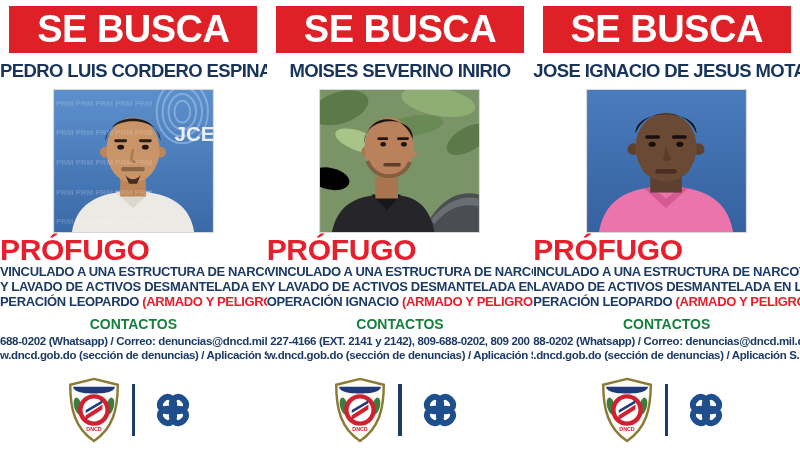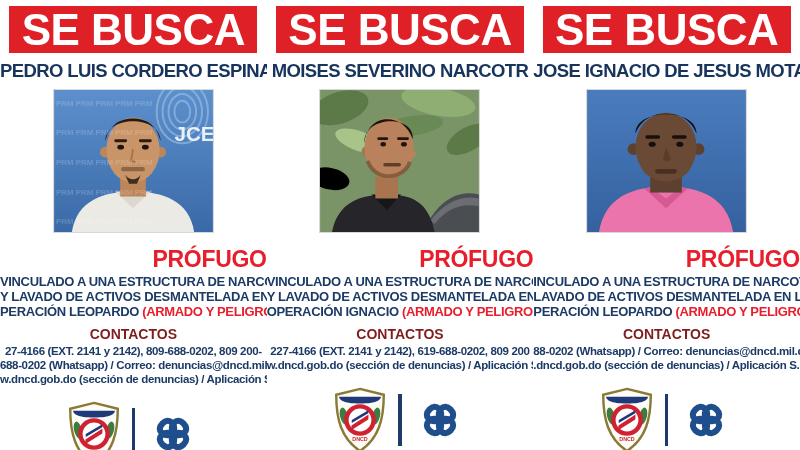--- a/index.html
+++ b/index.html
@@ -10,43 +10,43 @@
   .poster-row{display:flex;width:800px;height:450px;}
   .panel{
     width:266.66px;height:450px;overflow:hidden;position:relative;
     display:flex;flex-direction:column;align-items:center;flex:0 0 266.66px;
   }
   .banner{
     margin-top:6px;height:47px;width:248px;background:#df2127;
     display:flex;align-items:center;justify-content:center;
   }
   .banner-text{
-    color:#ffffff;font-size:44px;letter-spacing:-0.5px;font-weight:700;
+    color:#ffffff;font-size:38px;letter-spacing:-0.5px;font-weight:700;
   }
   .name{
     margin-top:6px;height:23px;width:100%;text-align:center;white-space:nowrap;
     color:#16345c;font-size:18.5px;letter-spacing:-0.6px;line-height:23px;
   }
   .photo{
     margin-top:7px;width:161px;height:144px;border:1px solid #d8d8d8;
     box-sizing:border-box;background:#ddd;
   }
   .photo svg{display:block;}
   .profugo{
-    margin-top:13px;color:#e81e2c;font-size:23px;letter-spacing:-0.3px;
-    line-height:27px;white-space:nowrap;text-align:right;width:100%;
+    margin-top:3px;color:#e81e2c;font-size:30px;letter-spacing:-0.3px;
+    line-height:27px;white-space:nowrap;text-align:left;width:100%;
   }
   .desc{margin-top:1px;width:100%;}
   .line{
     white-space:nowrap;text-align:center;width:100%;
     color:#1c3a66;font-size:13px;letter-spacing:-0.35px;line-height:15px;
   }
   .line .red{color:#e81e2c;}
   .contacts-header{
-    margin-top:7px;color:#7f1d1d;font-size:14px;line-height:16px;
+    margin-top:7px;color:#15803d;font-size:14px;line-height:16px;
     text-align:center;width:100%;
   }
   .contact-line{
     white-space:nowrap;text-align:center;width:100%;
     color:#1c3a66;font-size:11.5px;letter-spacing:-0.35px;line-height:14px;
   }
   .contacts{margin-top:2px;width:100%;}
   .logos{
     margin-top:15px;display:flex;align-items:center;justify-content:center;gap:10px;
   }
@@ -106,21 +106,20 @@
     </div>
 
     <div class="profugo">PRÓFUGO</div>
     <div class="desc">
       <div class="line">VINCULADO A UNA ESTRUCTURA DE NARCOTRÁ</div>
       <div class="line">Y LAVADO DE ACTIVOS DESMANTELADA EN LA</div>
       <div class="line"><span>PERACIÓN LEOPARDO </span><span class="red">(ARMADO Y PELIGROSO</span></div>
     </div>
     <div class="contacts-header">CONTACTOS</div>
     <div class="contacts">
-      <div class="contact-line">27-4166 (EXT. 2141 y 2142), 809-688-0202, 809 200-</div>
       <div class="contact-line">688-0202 (Whatsapp) / Correo: denuncias@dncd.mil.</div>
       <div class="contact-line">w.dncd.gob.do (sección de denuncias) / Aplicación S.E</div>
     </div>
 
     <div class="logos">
       <svg width="56" height="66" viewBox="0 0 57 68">
         <path d="M28.5,2 L53,8 C53,33 48,53 28.5,66 C9,53 4,33 4,8 Z" fill="#fdfcf7" stroke="#8a7a35" stroke-width="2.5"></path>
         <path d="M7,10 L50,10 C50,13 46,17 28.5,17 C11,17 7,13 7,10 Z" fill="#1e3a78"></path>
         <ellipse cx="12" cy="30" rx="4" ry="9" fill="#3e7b3e" transform="rotate(-14 12 30)"></ellipse>
         <ellipse cx="45" cy="30" rx="4" ry="9" fill="#3e7b3e" transform="rotate(14 45 30)"></ellipse>
@@ -141,21 +140,21 @@
           </g>
         </g>
       </svg>
     </div>
   </div>
 
   <div class="panel">
     <div class="banner">
       <span class="banner-text">SE BUSCA</span>
     </div>
-    <div class="name">MOISES SEVERINO NARCOTR</div>
+    <div class="name">MOISES SEVERINO INIRIO</div>
 
     <div class="photo">
       <svg width="159" height="142" viewBox="0 0 161 144">
         <rect width="161" height="144" fill="#7a9468"></rect>
         <g>
           <ellipse cx="20" cy="18" rx="30" ry="16" fill="#5c7a48" transform="rotate(-18 20 18)"></ellipse>
           <ellipse cx="120" cy="12" rx="38" ry="14" fill="#8fae74" transform="rotate(10 120 12)"></ellipse>
           <ellipse cx="150" cy="50" rx="24" ry="12" fill="#5c7a48" transform="rotate(-30 150 50)"></ellipse>
           <ellipse cx="40" cy="52" rx="26" ry="10" fill="#a9c489" transform="rotate(20 40 52)"></ellipse>
           <ellipse cx="95" cy="36" rx="30" ry="10" fill="#6a8a55" transform="rotate(-8 95 36)"></ellipse>
@@ -182,21 +181,21 @@
     </div>
 
     <div class="profugo">PRÓFUGO</div>
     <div class="desc">
       <div class="line">VINCULADO A UNA ESTRUCTURA DE NARCOTR</div>
       <div class="line">Y LAVADO DE ACTIVOS DESMANTELADA EN LA</div>
       <div class="line"><span>OPERACIÓN IGNACIO </span><span class="red">(ARMADO Y PELIGROS</span></div>
     </div>
     <div class="contacts-header">CONTACTOS</div>
     <div class="contacts">
-      <div class="contact-line">227-4166 (EXT. 2141 y 2142), 619-688-0202, 809 200</div>
+      <div class="contact-line">227-4166 (EXT. 2141 y 2142), 809-688-0202, 809 200</div>
       <div class="contact-line">w.dncd.gob.do (sección de denuncias) / Aplicación S.</div>
     </div>
 
     <div class="logos">
       <svg width="56" height="66" viewBox="0 0 57 68">
         <path d="M28.5,2 L53,8 C53,33 48,53 28.5,66 C9,53 4,33 4,8 Z" fill="#fdfcf7" stroke="#8a7a35" stroke-width="2.5"></path>
         <path d="M7,10 L50,10 C50,13 46,17 28.5,17 C11,17 7,13 7,10 Z" fill="#1e3a78"></path>
         <ellipse cx="12" cy="30" rx="4" ry="9" fill="#3e7b3e" transform="rotate(-14 12 30)"></ellipse>
         <ellipse cx="45" cy="30" rx="4" ry="9" fill="#3e7b3e" transform="rotate(14 45 30)"></ellipse>
         <circle cx="28.5" cy="34" r="14" fill="#ffffff" stroke="#cf2130" stroke-width="4.5"></circle>

